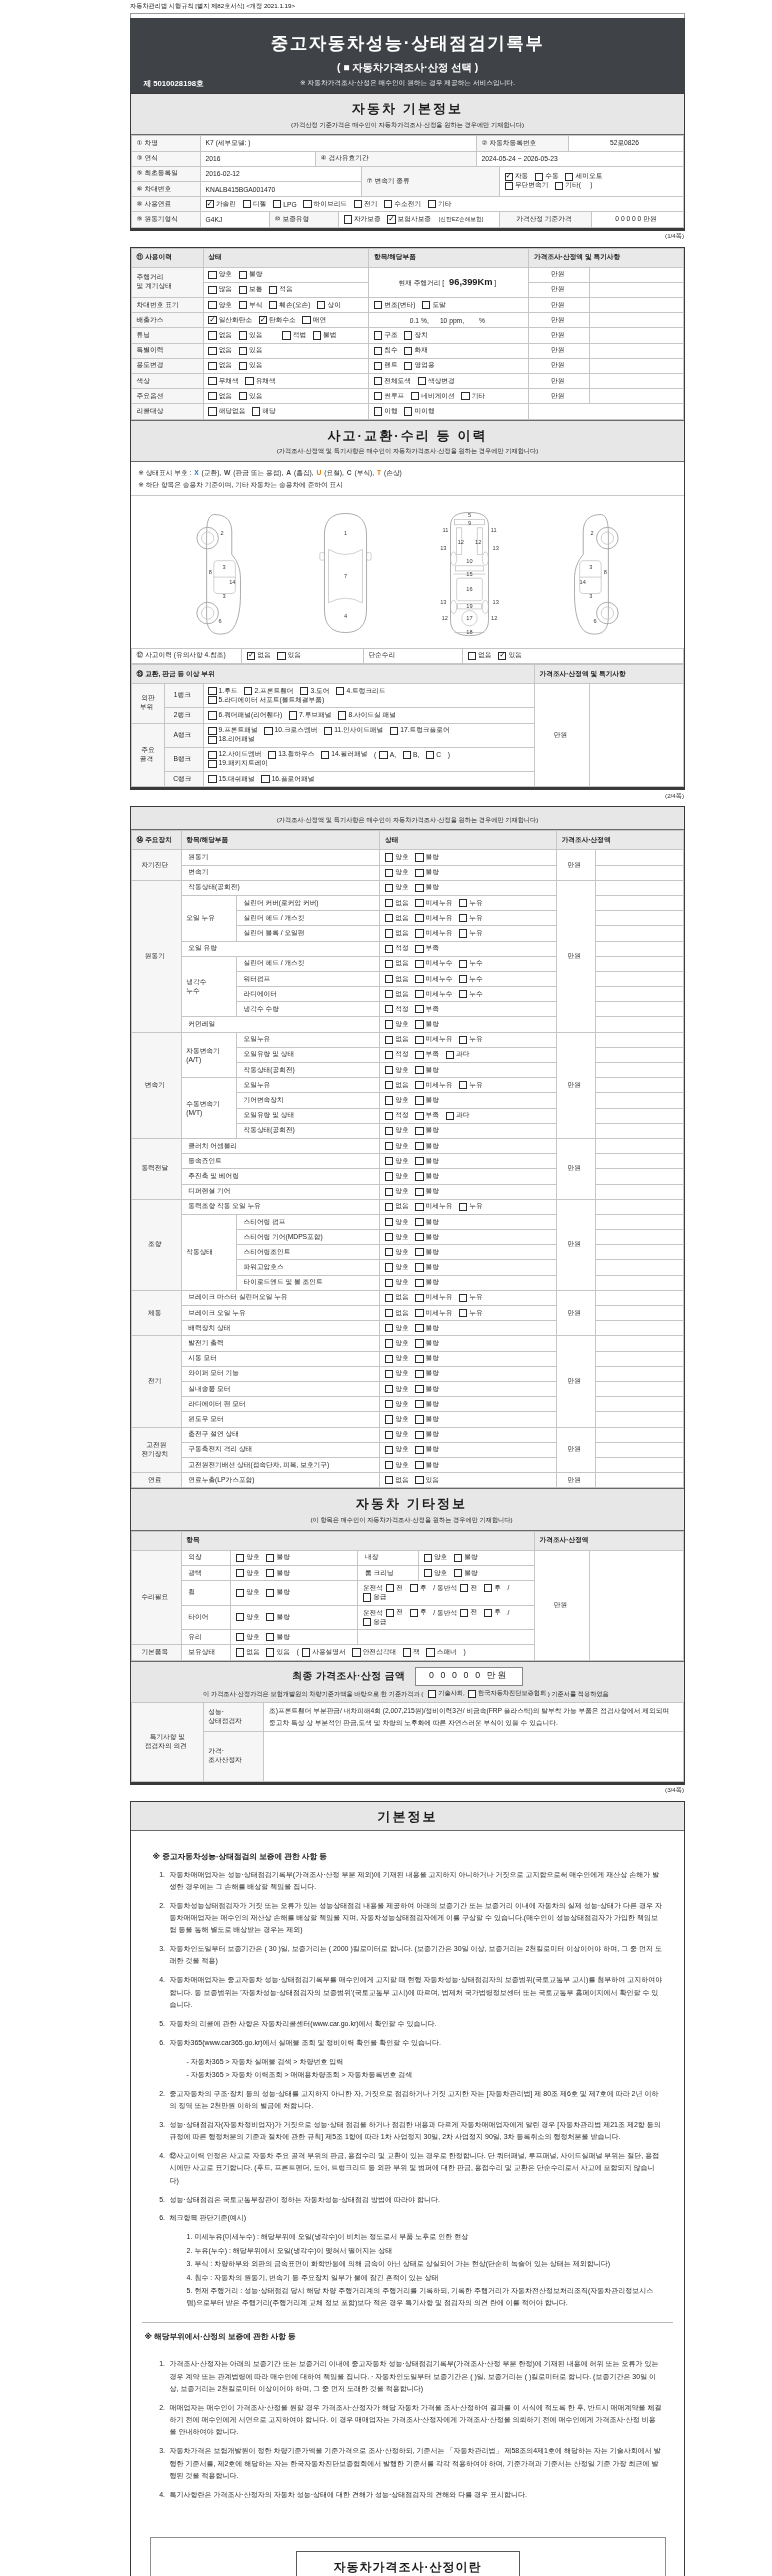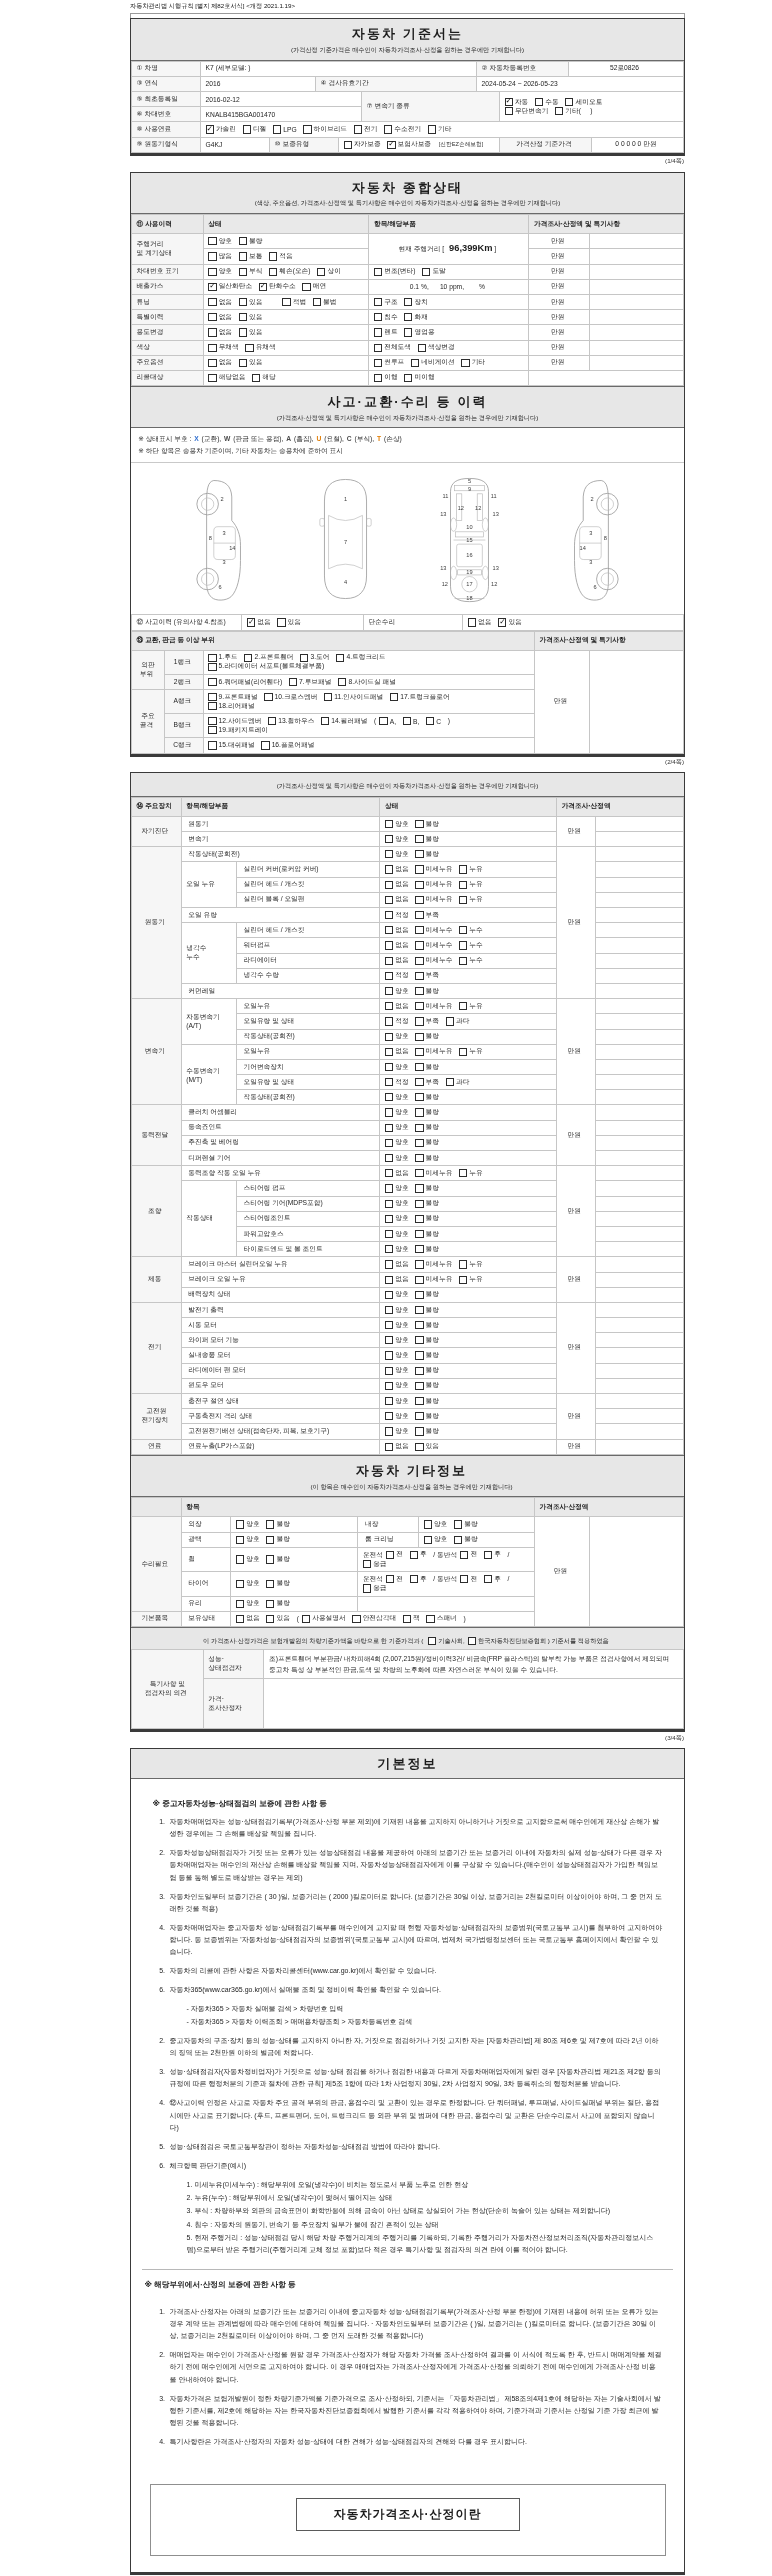--- a/index.html
+++ b/index.html
@@ -80,24 +80,30 @@
 </style>
 </head>
 <body>
 
 <div class="page">
   <div class="doc">
 
     <div class="top-note">자동차관리법 시행규칙 [별지 제82호서식] &lt;개정 2021.1.19&gt;</div>
     <div class="pre-strip"></div>
 
+    <div class="doc-header">
+      <h1>중고자동차성능·상태점검기록부</h1>
+      <div class="sub">( ■ 자동차가격조사·산정 선택 )</div>
+      <div class="hnote">※ 자동차가격조사·산정은 매수인이 원하는 경우 제공하는 서비스입니다.</div>
+      <div class="docno">제 5010028198호</div>
+    </div>
 
     <div class="block">
       <div class="sec-title">
-        <h2>자동차 기준서는</h2>
+        <h2>자동차 기본정보</h2>
         <div class="note">(가격산정 기준가격은 매수인이 자동차가격조사·산정을 원하는 경우에만 기재합니다)</div>
       </div>
       <table>
           <colgroup>
             <col style="width: 4.16667%;">
             <col style="width: 4.16667%;">
             <col style="width: 4.16667%;">
             <col style="width: 4.16667%;">
             <col style="width: 4.16667%;">
             <col style="width: 4.16667%;">
@@ -196,24 +202,20 @@
                 </span><span class="sm">[신한EZ손해보험]</span></td>
               <td class="g ctr" colspan="4"><span class="tx">가격산정 기준가격</span></td>
               <td class="ctr" colspan="4"><span class="tx">0 0 0 0 0 만원</span></td>
             </tr>
           </tbody>
         </table>
     </div>
     <div class="pgmark">(1/4쪽)</div>
 
     <div class="block">
-      <div class="sec-title">
-        <h2>자동차 종합상태</h2>
-        <div class="note">(색상, 주요옵션, 가격조사·산정액 및 특기사항은 매수인이 자동차가격조사·산정을 원하는 경우에만 기재합니다)</div>
-      </div>
       <table>
           <colgroup>
             <col style="width: 13%;">
             <col style="width: 30%;">
             <col style="width: 29%;">
             <col style="width: 11%;">
             <col style="width: 17%;">
           </colgroup>
           <tbody>
             <tr>
@@ -1342,20 +1344,24 @@
                   <span>잭</span>
                 </span><span class="opt">
                   <span class="cb"></span>
                   <span>스패너</span>
                 </span><span class="tx">)</span></td>
             </tr>
           </tbody>
         </table>
 
       <div class="final-price">
+        <div class="row1">
+          <span class="lab">최종 가격조사·산정 금액</span>
+          <span class="val">0  0  0  0  0 만원</span>
+        </div>
         <div class="fnote"><span class="tx">이 가격조사·산정가격은 보험개발원의 차량기준가액을 바탕으로 한 기준가격과 (</span><span class="opt">
               <span class="cb"></span>
               <span>기술사회,</span>
             </span><span class="opt">
               <span class="cb"></span>
               <span>한국자동차진단보증협회</span>
             </span><span class="tx">) 기준서를 적용하였음</span></div>
       </div>
 
       <table>

